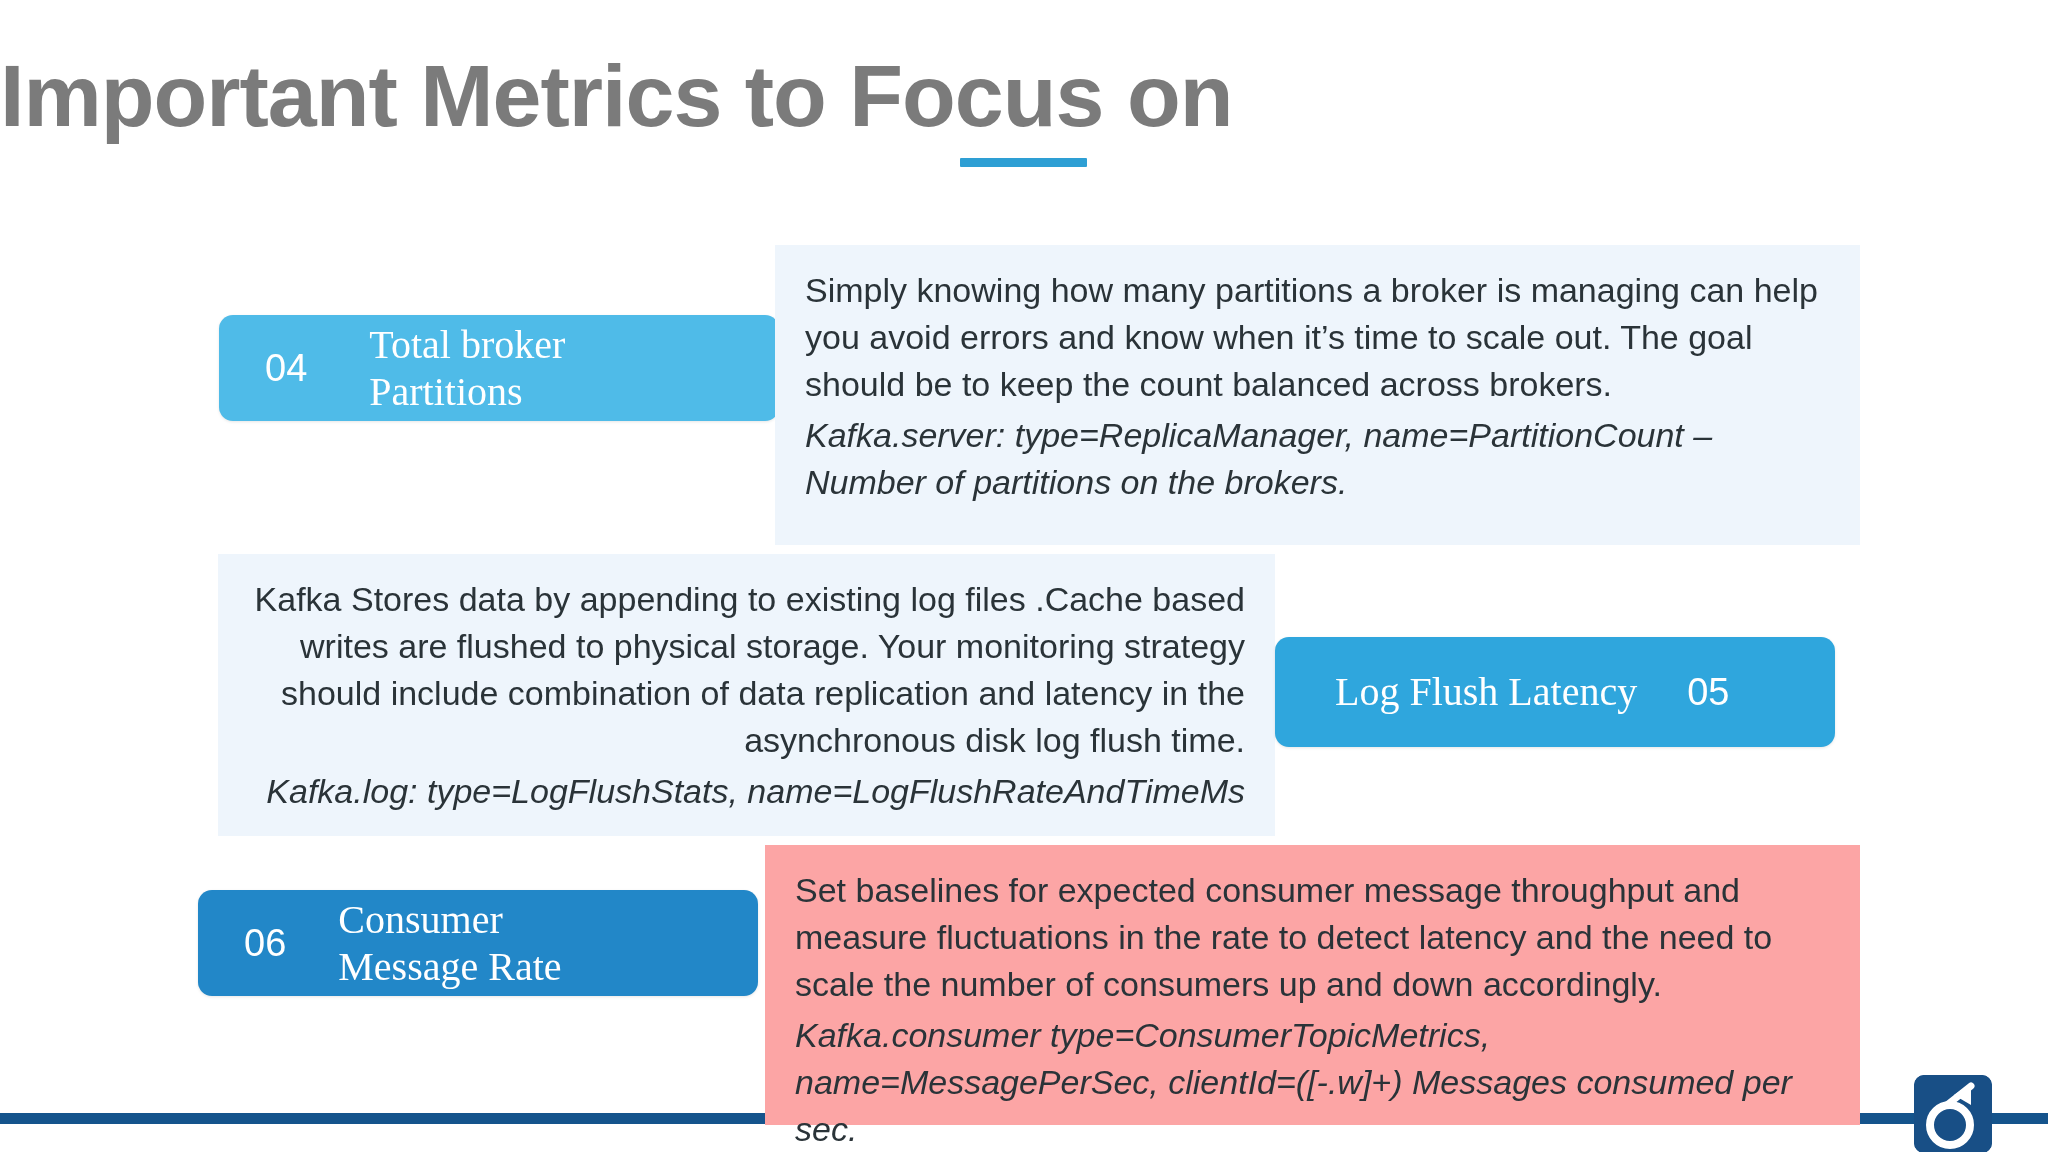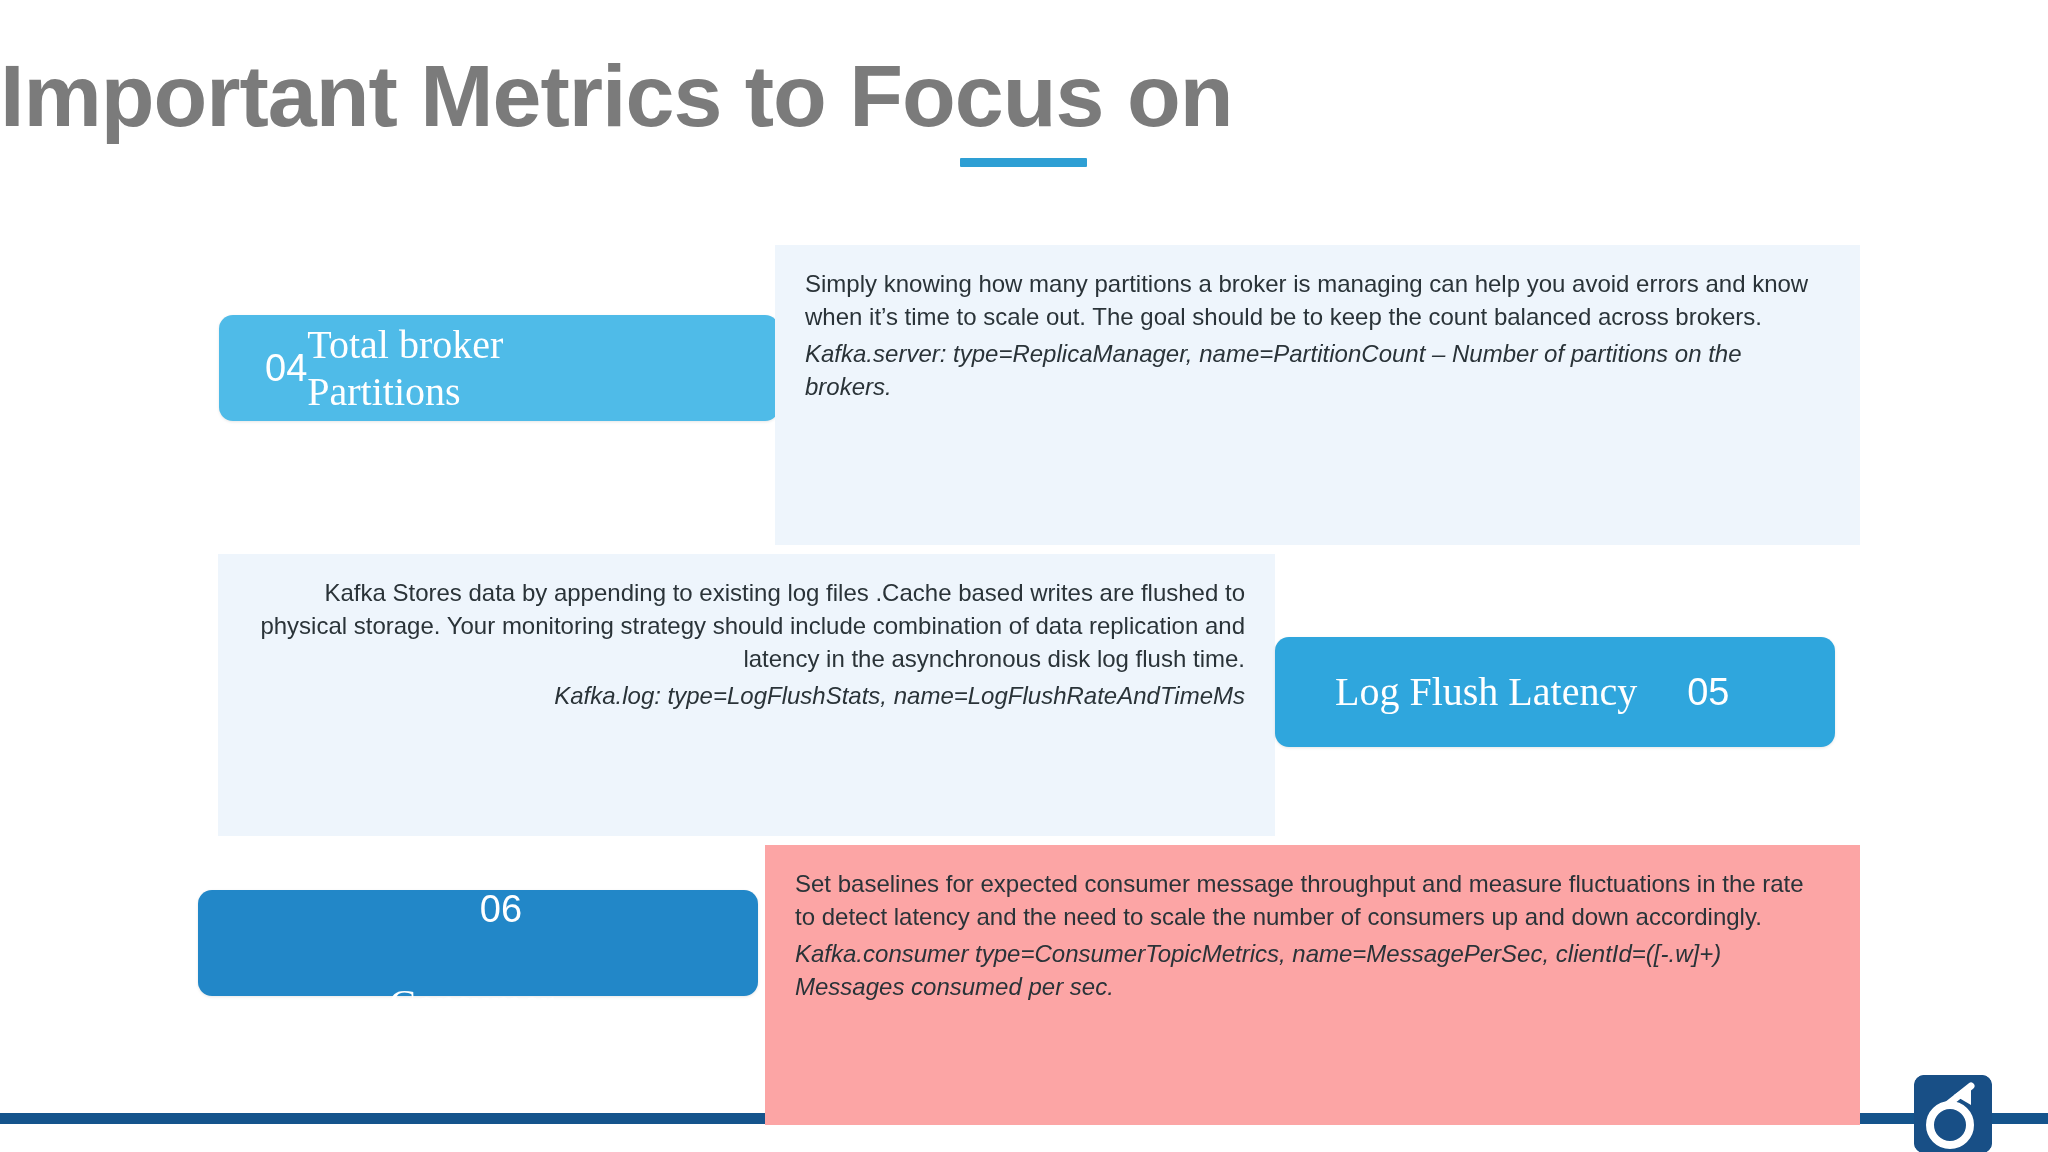--- a/index.html
+++ b/index.html
@@ -64,36 +64,37 @@
     white-space: pre-line;
     font-family: Liberation Serif, serif;
   }
 
   .panel {
     position: absolute;
     background: #eef5fc;
     padding: 22px 30px 24px 30px;
   }
   .panel p {
-    font-size: 24px;
+    font-size: 34px;
     line-height: 1.38;
     color: #2a3338;
   }
   .panel p.body { margin-bottom: 4px; }
   .panel p.mbean {
     font-style: italic;
     color: #2a3338;
   }
 
   
   #pill-04 {
     left: 219px; top: 315px;
     width: 560px; height: 106px;
     background: #4fbbe8;
     padding-left: 46px;
+    gap: 62px;
   }
   #panel-04 {
     left: 775px; top: 245px;
     width: 1085px; height: 300px;
   }
 
   
   #panel-05 {
     left: 218px; top: 554px;
     width: 1057px; height: 282px;
@@ -106,21 +107,20 @@
     gap: 50px;
   }
 
   
   #pill-06 {
     left: 198px; top: 890px;
     width: 560px; height: 106px;
     background: #2287c8;
     padding-left: 46px;
     gap: 52px;
-    flex-direction: column;
   }
   #panel-06 {
     left: 765px; top: 845px;
     width: 1095px; height: 280px;
   }
 
   
   #footer-rule {
     position: absolute;
     left: 0; top: 1113px;

